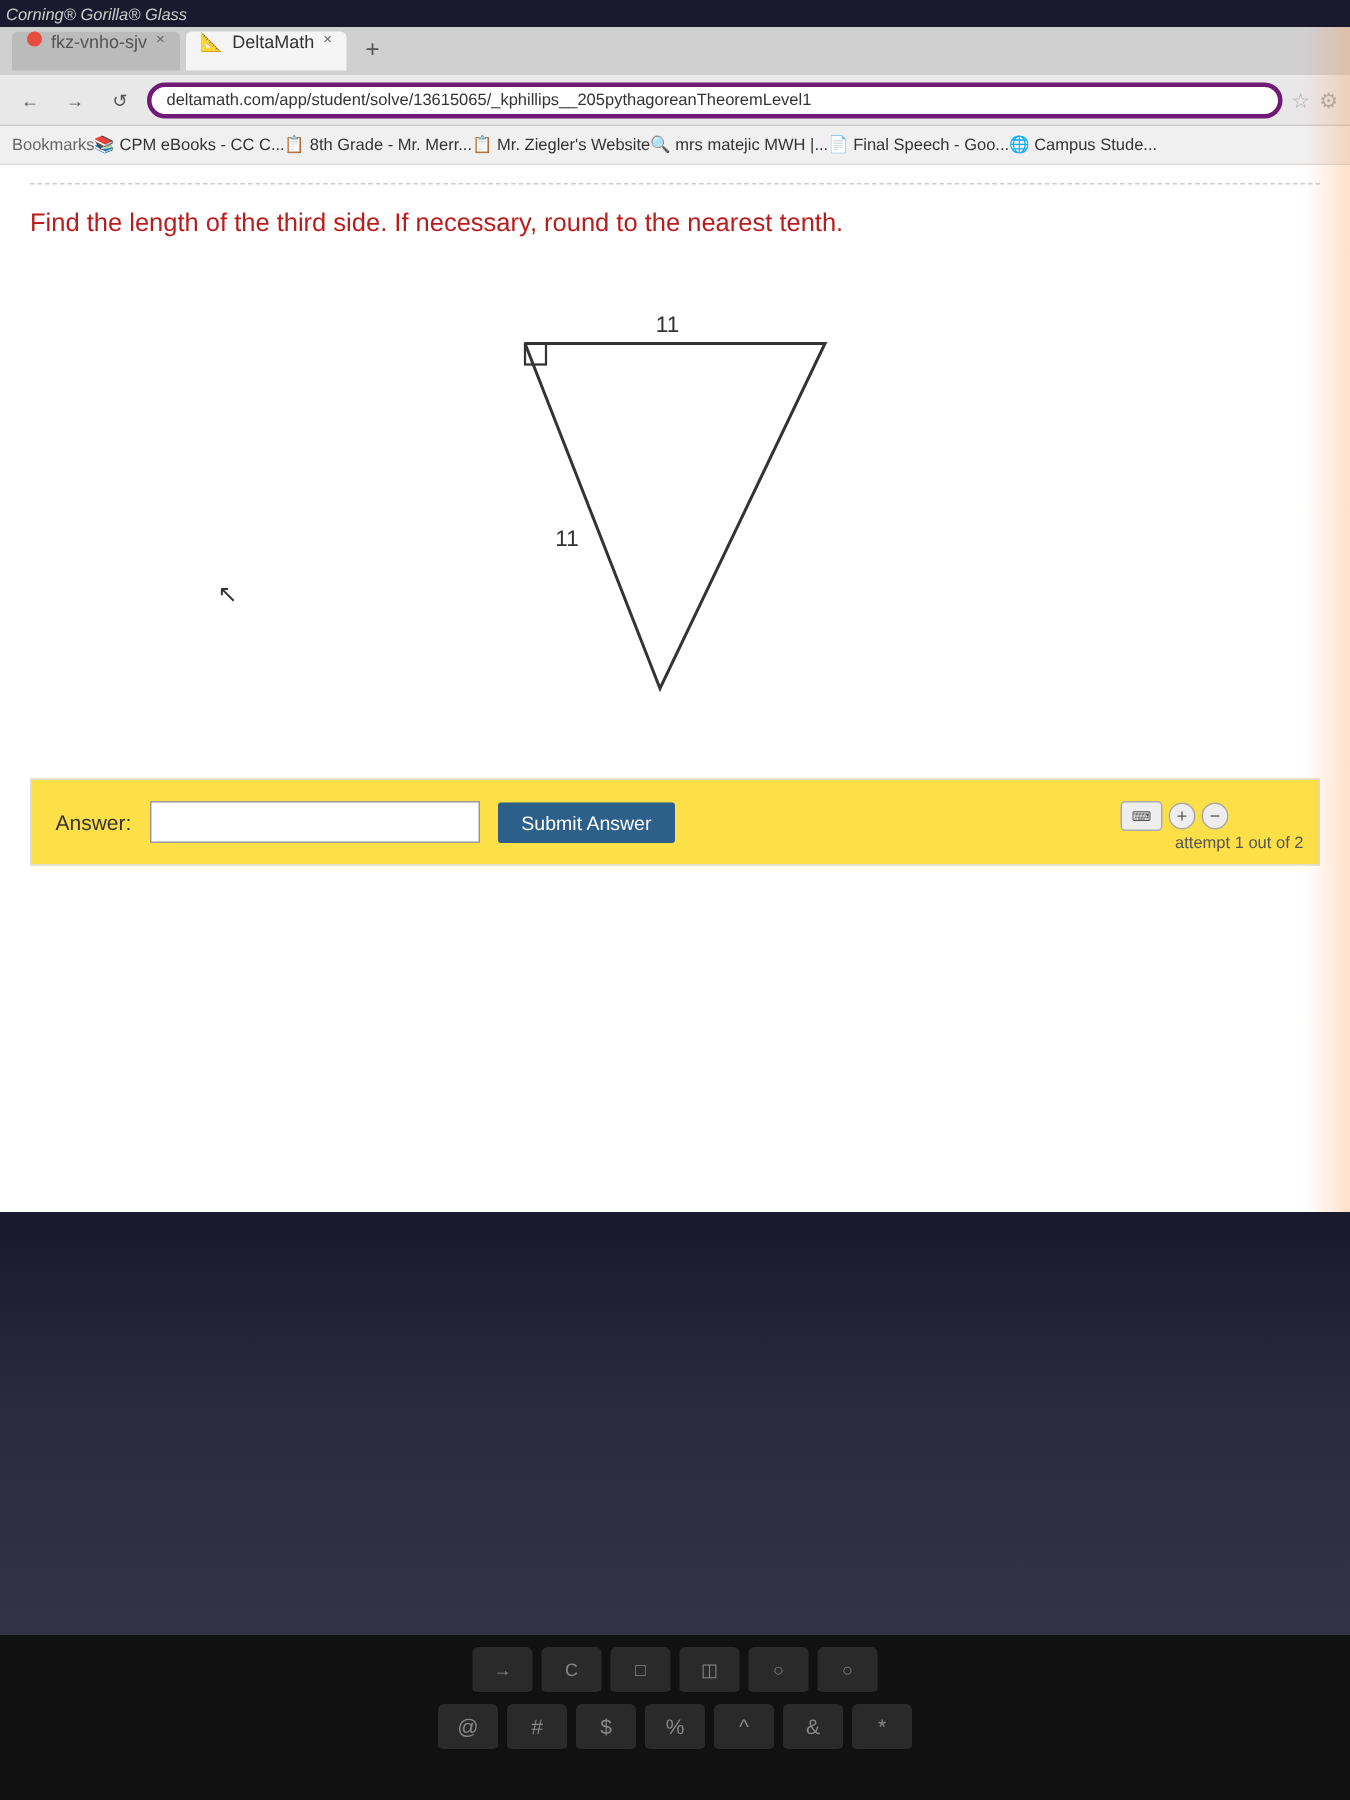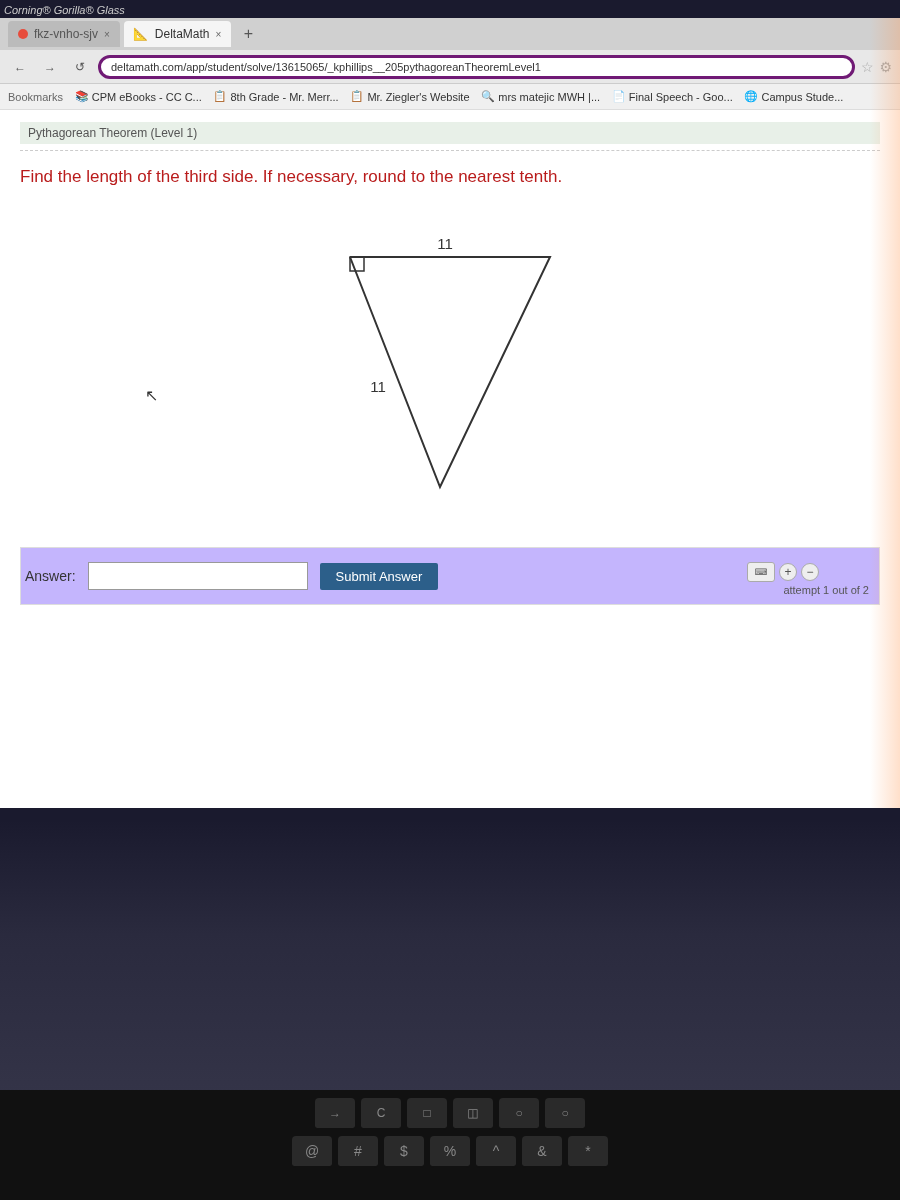--- a/index.html
+++ b/index.html
@@ -51,21 +51,21 @@
       display: flex;
       align-items: center;
       background: #d0d0d0;
       height: 32px;
       padding: 0 8px;
       gap: 4px;
     }
 
     .tab {
       display: flex;
-      align-items: center;
+      align-items: flex-start;
       height: 26px;
       padding: 0 10px;
       border-radius: 4px 4px 0 0;
       font-size: 12px;
       gap: 6px;
       cursor: pointer;
     }
 
     .tab.active {
       background: #f5f5f5;
@@ -136,21 +136,21 @@
       cursor: pointer;
     }
 
     
     .bookmarks-bar {
       display: flex;
       align-items: center;
       background: #f0f0f0;
       height: 26px;
       padding: 0 8px;
-      gap: 12px;
+      gap: 0;
       border-bottom: 1px solid #ddd;
       overflow: hidden;
       font-size: 11px;
     }
 
     .bookmark-item {
       display: flex;
       align-items: center;
       gap: 3px;
       color: #333;
@@ -218,23 +218,23 @@
       position: relative;
       height: 300px;
     }
 
     .triangle-svg {
       display: block;
     }
 
     
     .answer-area {
-      background: #c4b5fd;
+      background: #fde047;
       border: 1px solid #ddd;
-      padding: 14px 4px;
+      padding: 14px 16px;
       display: flex;
       align-items: center;
       gap: 12px;
       position: relative;
     }
 
     .answer-label {
       font-size: 14px;
       color: #333;
       font-weight: normal;
@@ -439,23 +439,20 @@
         <span>Final Speech - Goo...</span>
       </div>
       <div class="bookmark-item">
         <span class="bookmark-icon">🌐</span>
         <span>Campus Stude...</span>
       </div>
     </div>
 
     <div class="page-content">
 
-      <div class="page-header-strip">
-        <span>Pythagorean Theorem (Level 1)</span>
-      </div>
 
 
 
       <hr class="divider-dots">
 
       <div class="question-text">Find the length of the third side. If necessary, round to the nearest tenth.</div>
 
       <div class="cursor-arrow">↖</div>
 
       <div class="diagram-area">

